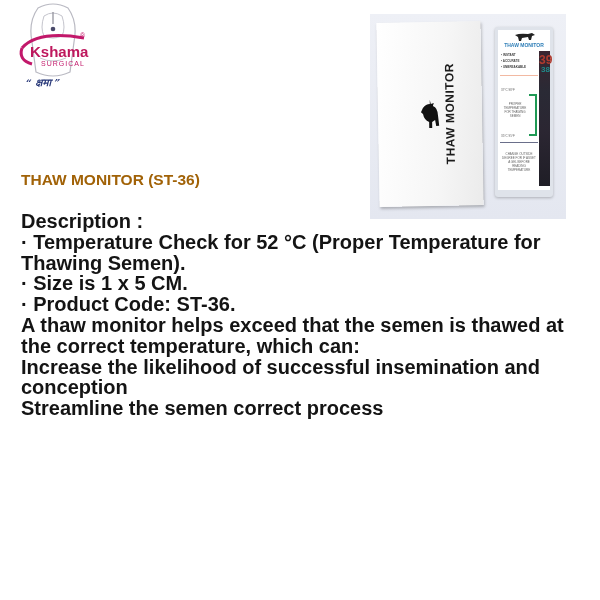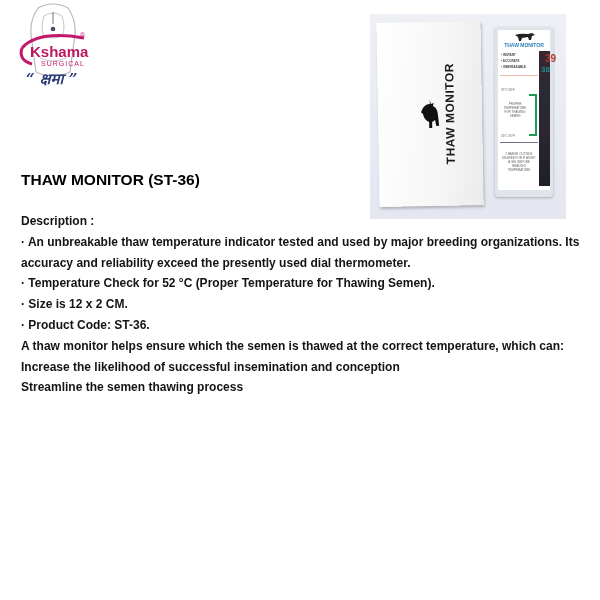--- a/index.html
+++ b/index.html
@@ -46,22 +46,22 @@
       left: 33px;
       top: 58px;
       font-size: 7px;
       letter-spacing: 1px;
       color: #c2186a;
       font-family: "Liberation Sans", sans-serif;
     }
     .logo .tagline {
       position: absolute;
       left: 18px;
-      top: 66px;
-      font-size: 15px;
+      top: 73px;
+      font-size: 10px;
       font-weight: bold;
       font-style: italic;
       color: #2a3a7a;
       font-family: "DejaVu Serif", serif;
       white-space: nowrap;
     }
 
     
     .photo {
       position: absolute;
@@ -143,24 +143,23 @@
       width: 11px;
       height: 135px;
       background: linear-gradient(180deg, #3a2530 0%, #2a2a35 30%, #2b2632 60%, #1f1e26 100%);
     }
     .strip-39 {
       position: absolute;
       left: 0;
       top: 2px;
       width: 11px;
       text-align: center;
-      font-size: 10px;
+      font-size: 12px;
       font-weight: bold;
       color: #b03a2e;
-      margin-left: 6px;
     }
     .strip-38 {
       position: absolute;
       left: 0;
       top: 14px;
       width: 11px;
       text-align: right;
       font-size: 8px;
       font-weight: bold;
       color: #1f8a8a;
@@ -187,29 +186,29 @@
       white-space: nowrap;
     }
 
     
     .product-title {
       position: absolute;
       left: 21px;
       top: 171px;
       font-size: 15.5px;
       font-weight: bold;
-      color: #000000;
+      color: #a16207;
       white-space: nowrap;
     }
     .content {
       position: absolute;
       left: 21px;
       top: 211px;
       width: 560px;
-      font-size: 12px;
+      font-size: 20px;
       font-weight: bold;
       line-height: 20.8px;
       color: #141414;
     }
     .content p {
       margin: 0;
     }
   </style>
 </head>
 <body>
@@ -266,20 +265,19 @@
         <span class="strip-38">38</span>
       </div>
     </div>
   </div>
 </div>
 
 <div class="product-title">THAW MONITOR (ST-36)</div>
 
 <div class="content">
   <p>Description :</p>
-  <p>· An unbreakable thaw temperature indicator tested and used by major breeding organizations. Its accuracy and reliability exceed the presently used dial thermometer.</p>
   <p>· Temperature Check for 52 °C (Proper Temperature for Thawing Semen).</p>
-  <p>· Size is 12 x 2 CM.</p>
+  <p>· Size is 1 x 5 CM.</p>
   <p>· Product Code: ST-36.</p>
-  <p>A thaw monitor helps ensure which the semen is thawed at the correct temperature, which can:</p>
+  <p>A thaw monitor helps exceed that the semen is thawed at the correct temperature, which can:</p>
   <p>Increase the likelihood of successful insemination and conception</p>
-  <p>Streamline the semen thawing process</p>
+  <p>Streamline the semen correct process</p>
 </div>
 
 </body></html>

